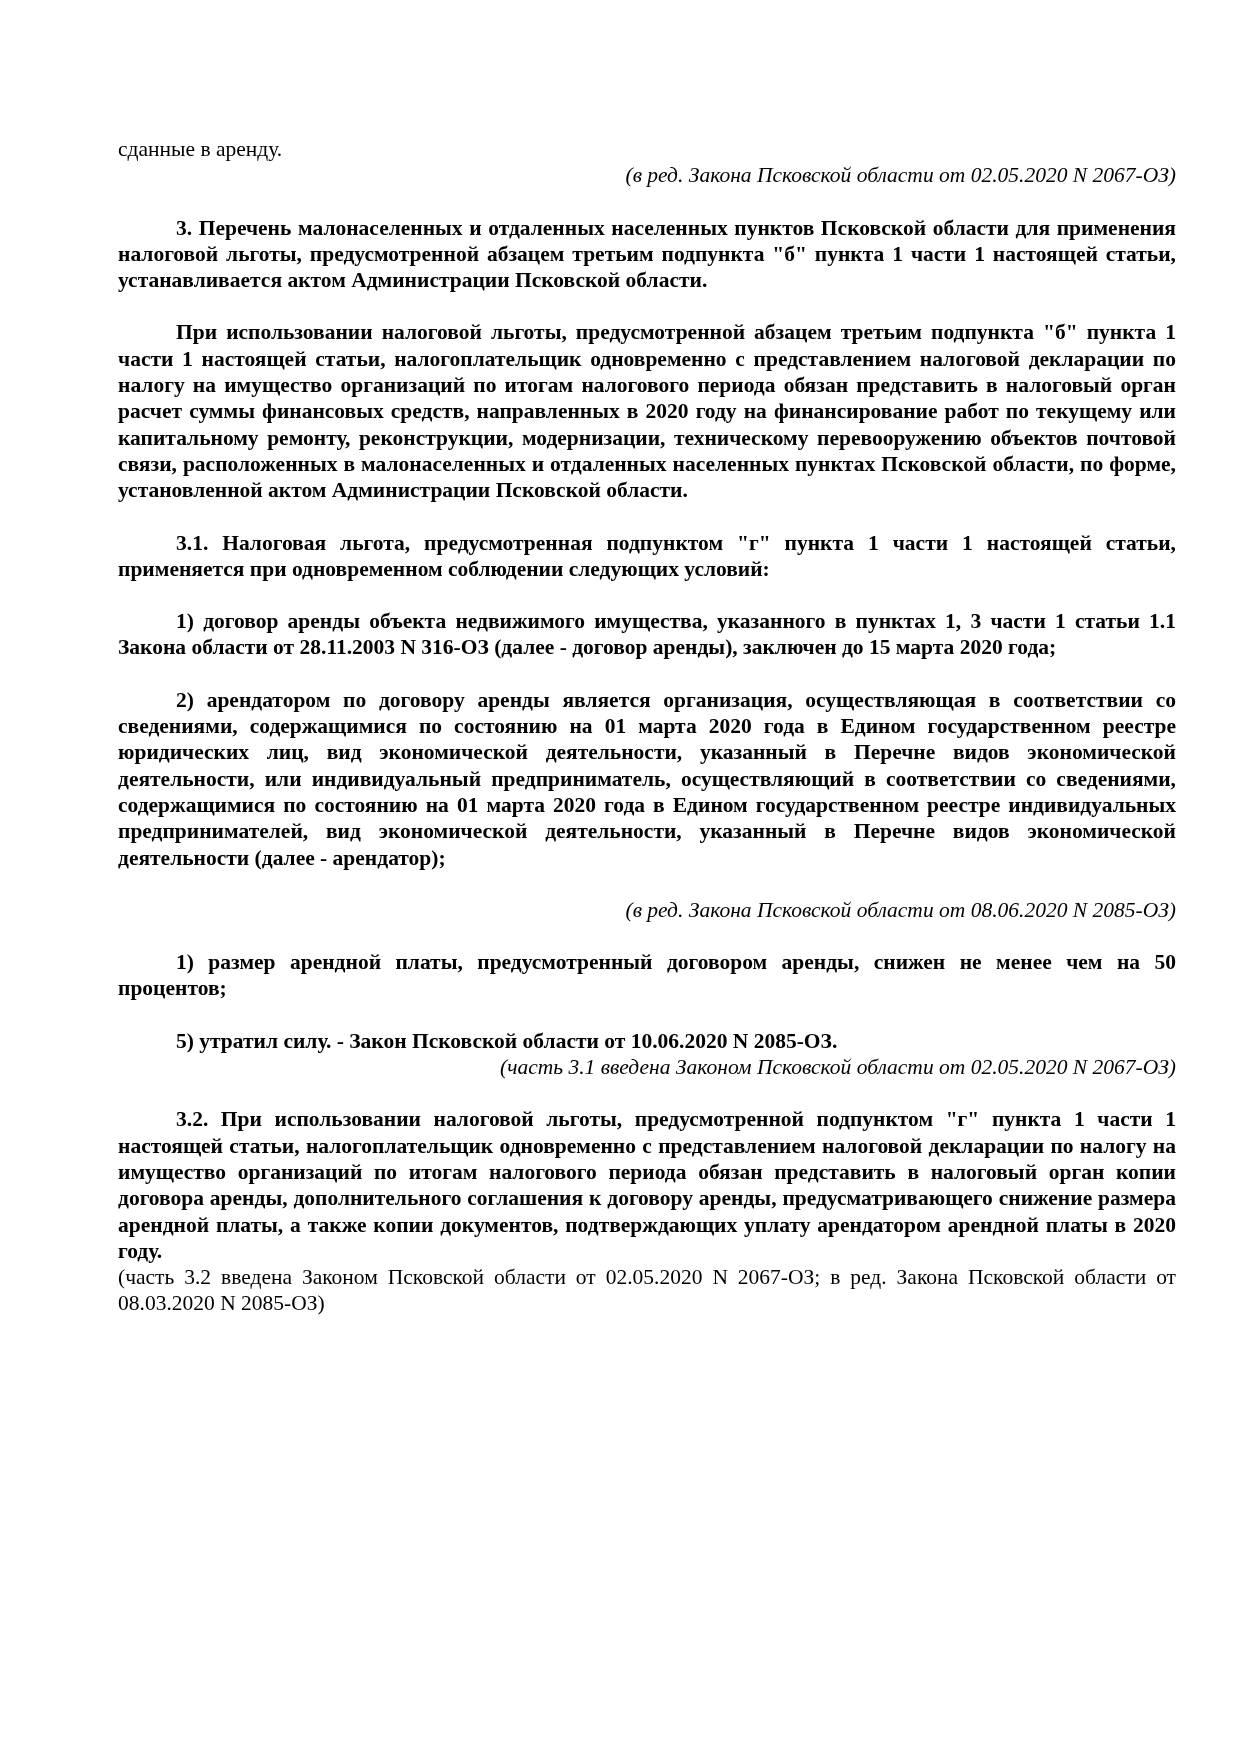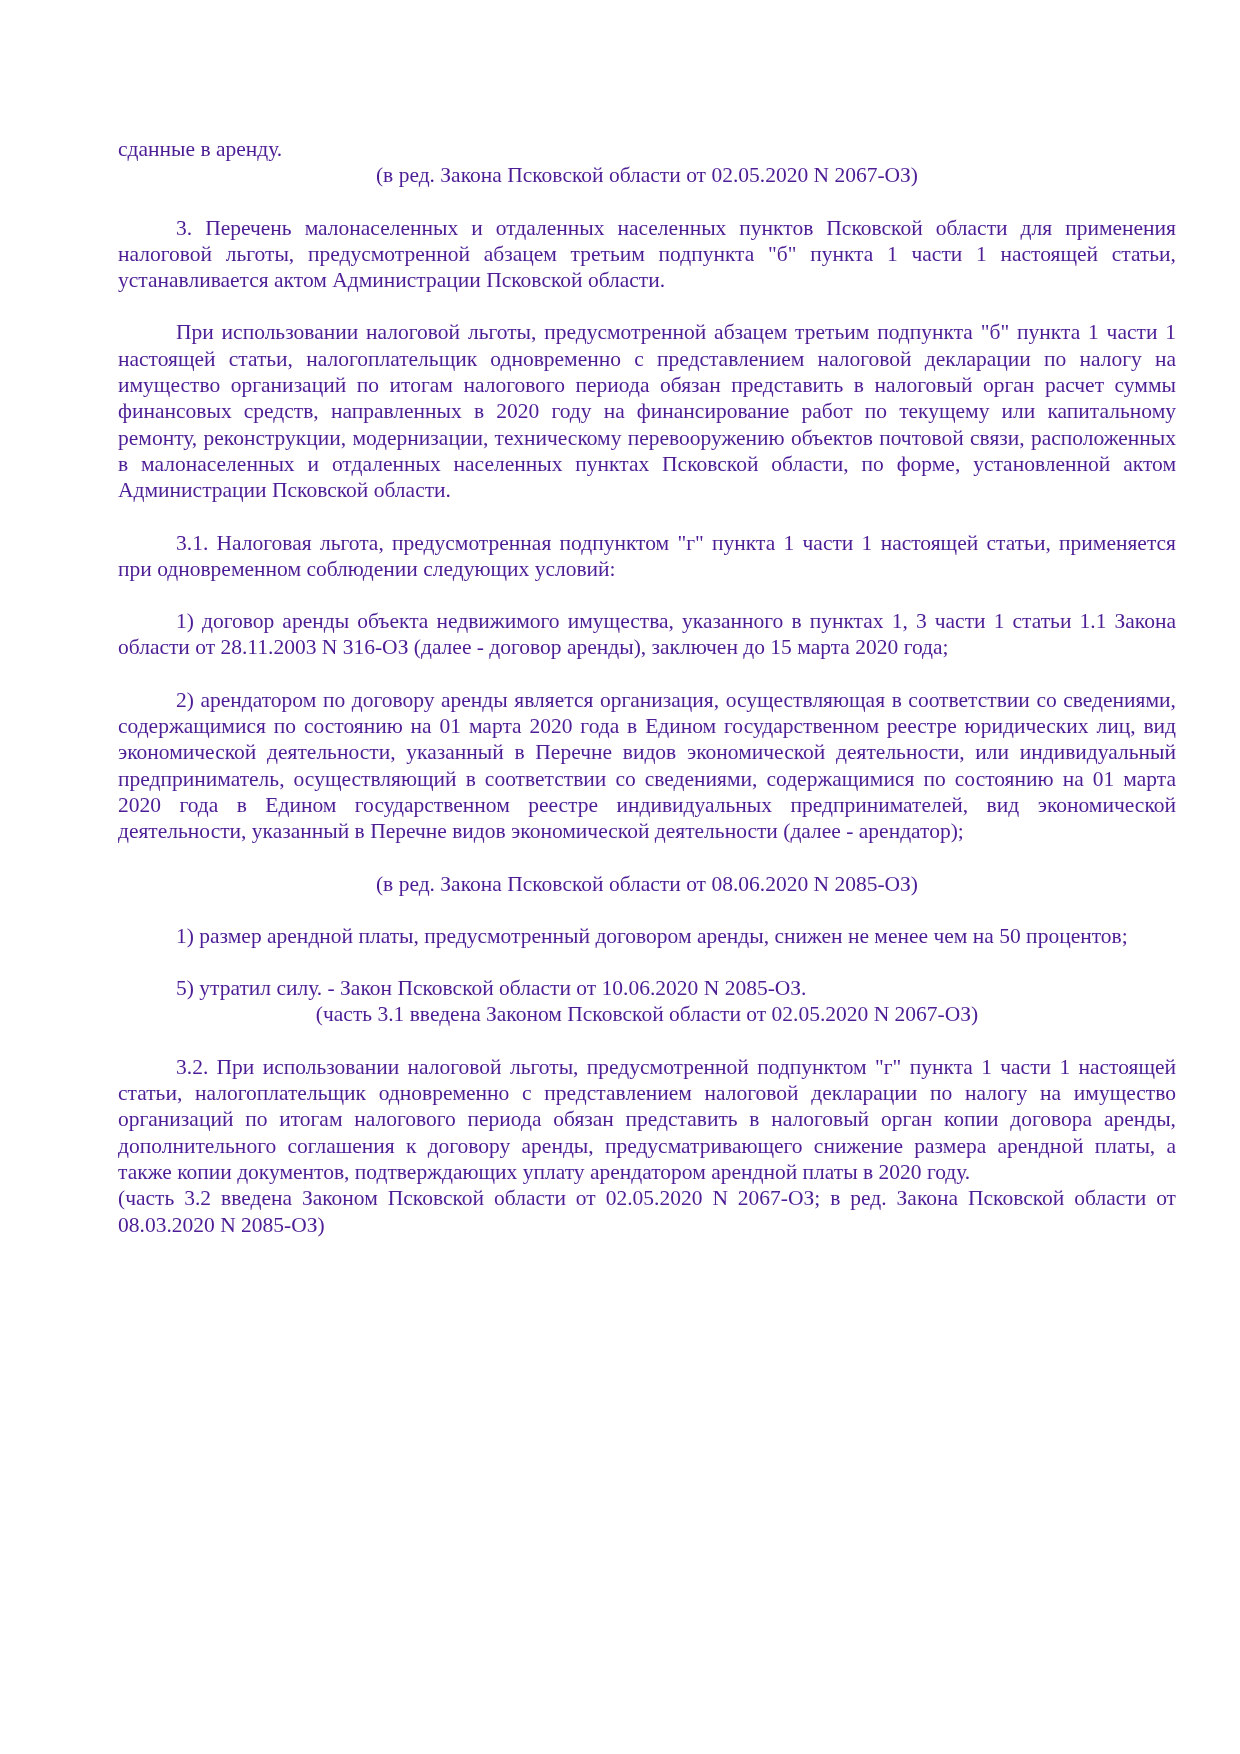--- a/index.html
+++ b/index.html
@@ -5,26 +5,26 @@
     html, body { margin: 0; padding: 0; background: #ffffff; }
     body { width: 1240px; height: 1754px; position: relative; overflow: hidden; }
     .page {
       position: absolute;
       left: 118px;
       top: 136px;
       width: 1058px;
       font-family: "Liberation Serif", "DejaVu Serif", serif;
       font-size: 21.5px;
       line-height: 26.3px;
-      color: #4c1d95;
+      color: #000000;
     }
     .p { margin: 0; text-align: justify; text-align-last: left; }
-    .indent { text-indent: 58px; }
+    .indent { text-indent: 58px; font-weight: bold; }
     .gap { height: 26px; }
-    .note { margin: 0; text-align: center; }
+    .note { margin: 0; text-align: right; font-style: italic; }
   </style>
 </head>
 <body>
 
 <div class="page">
   <p class="p">сданные в аренду.</p>
   <p class="note">(в ред. Закона Псковской области от 02.05.2020 N 2067-ОЗ)</p>
   <div class="gap"></div>
   <p class="p indent">3. Перечень малонаселенных и отдаленных населенных пунктов Псковской области для применения налоговой льготы, предусмотренной абзацем третьим подпункта "б" пункта 1 части 1 настоящей статьи, устанавливается актом Администрации Псковской области.</p>
   <div class="gap"></div>

